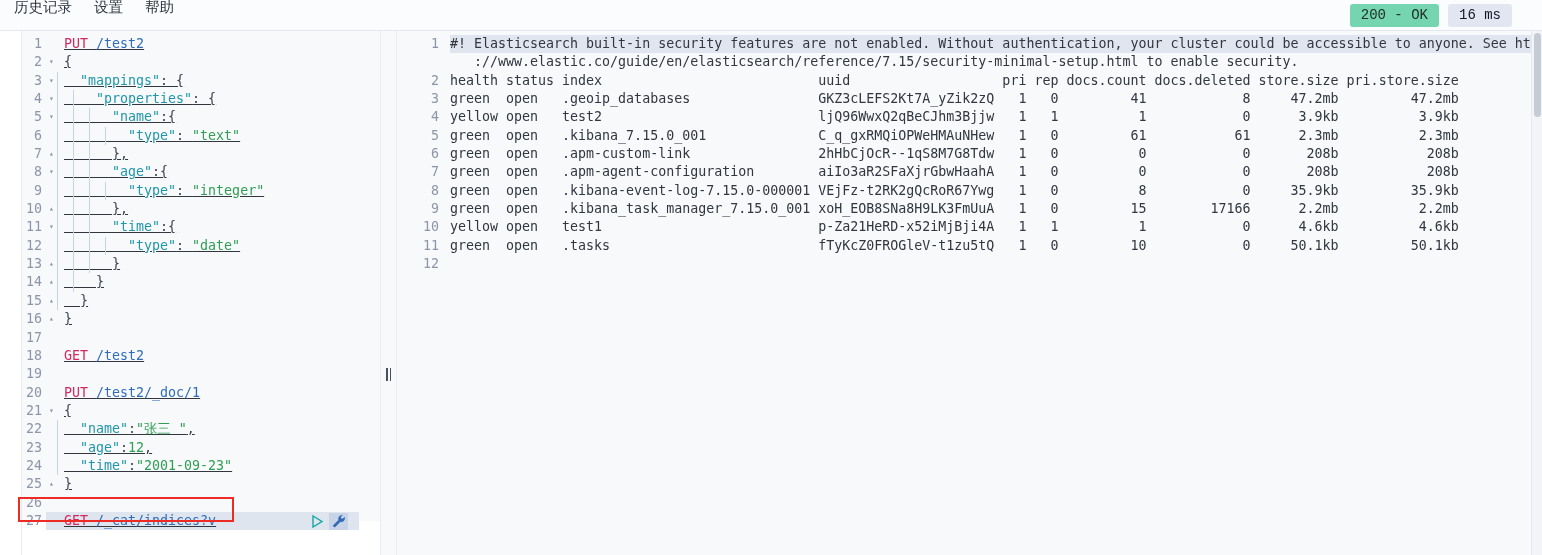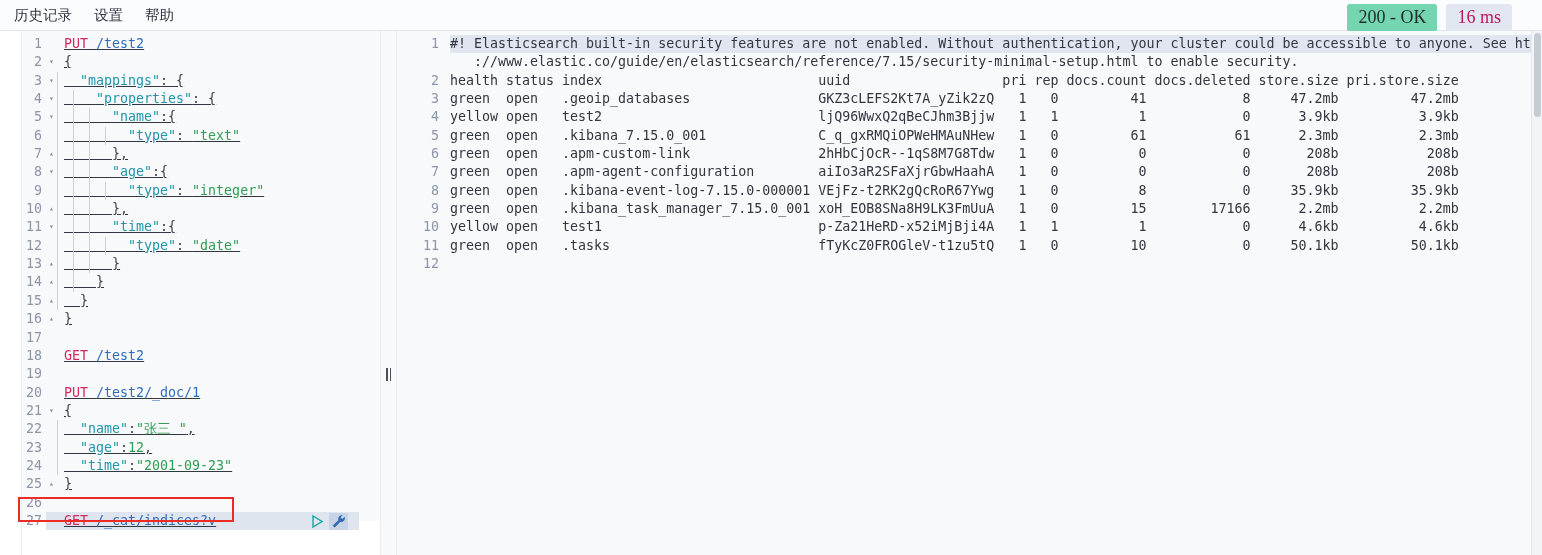--- a/index.html
+++ b/index.html
@@ -23,48 +23,47 @@
     height: 31px;
     background: #fbfcfd;
     border-bottom: 1px solid #e3e6ec;
     box-sizing: border-box;
   }
   .menu {
     position: absolute;
     left: 14px; top: 0;
     height: 31px;
     display: flex;
-    align-items: center;
     gap: 22px;
   }
   .menu-item {
     font-size: 14.5px;
     color: #303642;
     font-family: "DejaVu Sans", sans-serif;
     line-height: 1;
     cursor: default;
     white-space: nowrap;
   }
   .status-wrap {
     position: absolute;
     right: 30px; top: 4px;
     display: flex;
     align-items: center;
     gap: 9px;
   }
   .badge {
-    font-size: 18px;
-    font-family: Liberation Serif, serif;
+    font-size: 14px;
+    font-family: Liberation Mono, monospace;
     padding: 3px 11px 4px 11px;
     border-radius: 3px;
     line-height: 1.15;
     white-space: nowrap;
   }
   .badge-ok { background: #74d5b0; color: #223027; }
-  .badge-time { background: #e2e6f0; color: #be185d; }
+  .badge-time { background: #e2e6f0; color: #0f172a; }
 
   
   .main {
     position: absolute;
     left: 0; top: 31px;
     width: 1542px;
     height: 524px;
     background: #ffffff;
   }
 

